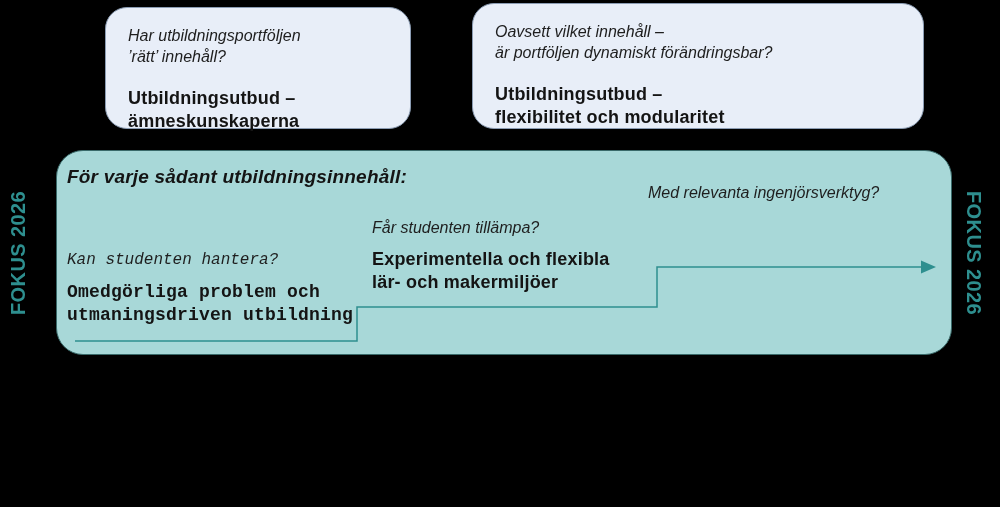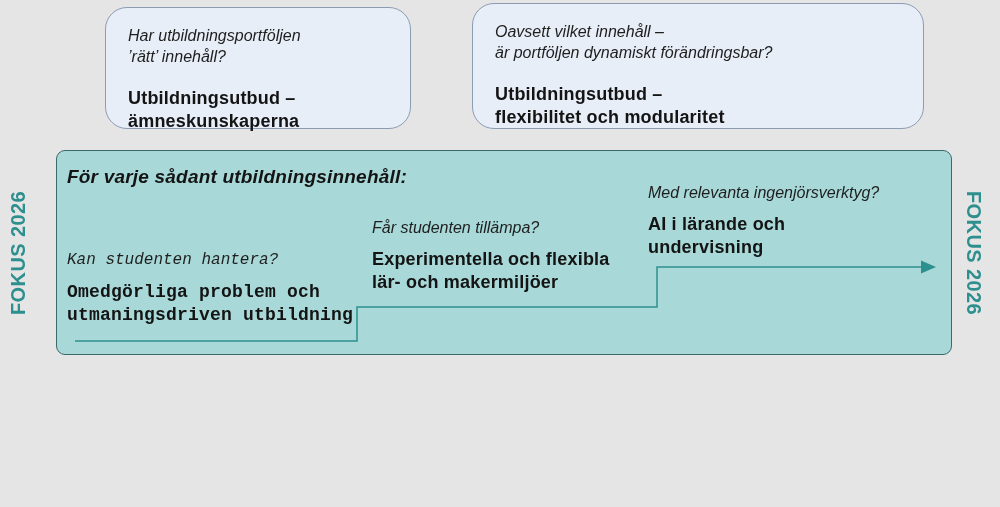--- a/index.html
+++ b/index.html
@@ -1,17 +1,17 @@
 <!DOCTYPE html>
 <html style="--teal-fill: #a8d8d8; --teal-border: #3a6a6a; --teal-accent: #2e8f8f; --light-fill: #e8eef8; --light-border: #8b9cb3; --text-color: #1b1b1b;"><head>
 <meta charset="utf-8">
 <style>
   html,body { margin:0; padding:0; background:#ffffff; }
   .canvas {
-    position:relative; width:1000px; height:507px; background:#e5e5e5;
+    position:relative; width:1000px; height:507px; background:#000000;
     font-family:"Liberation Sans", sans-serif; color:var(--text-color,#1b1b1b);
     overflow:hidden;
   }
   .box {
     position:absolute; box-sizing:border-box;
     background:var(--light-fill,#e8eef8);
     border:1.3px solid var(--light-border,#8b9cb3);
     border-radius:22px; padding:17px 22px;
   }
   .q {
@@ -23,21 +23,21 @@
     white-space:pre-line; letter-spacing:0.2px; color:#141414;
   }
   .box-top-left     { left:105px; top:7px;   width:306px; height:122px; }
   .box-top-right    { left:472px; top:3px;   width:452px; height:126px; }
 
   .focus-box {
     position:absolute; left:56px; top:150px; width:896px; height:205px;
     box-sizing:border-box;
     background:var(--teal-fill,#a8d8d8);
     border:1.5px solid var(--teal-border,#3a6a6a);
-    border-radius:9px;
+    border-radius:27px;
   }
   .focus-heading {
     position:absolute; left:10px; top:15px;
     font-weight:bold; font-style:italic; font-size:19px; letter-spacing:0.2px;
     white-space:pre-line; color:#141414;
   }
   .step { position:absolute; }
   .step .t { margin-top:10px; }
   .step-1 { left:10px;  top:99px;font-family:Liberation Mono, monospace; }
   .step-2 { left:315px; top:66px; }
@@ -87,22 +87,20 @@
     </div>
 
     <div class="step step-2">
       <div class="q">Får studenten tillämpa?</div>
       <div class="t">Experimentella och flexibla
 lär- och makermiljöer</div>
     </div>
 
     <div class="step step-3">
       <div class="q">Med relevanta ingenjörsverktyg?</div>
-      <div class="t">AI i lärande och
-undervisning</div>
     </div>
   </div>
 
   <svg class="arrow-overlay" viewBox="0 0 1000 507" xmlns="http://www.w3.org/2000/svg" aria-hidden="true">
     <path d="M75 341 H357 V307 H657 V267 H921"></path>
     <polygon points="921,260.5 936,267 921,273.5"></polygon>
   </svg>
 
   <div class="fokus fokus-left">FOKUS 2026</div>
   <div class="fokus fokus-right">FOKUS 2026</div>

